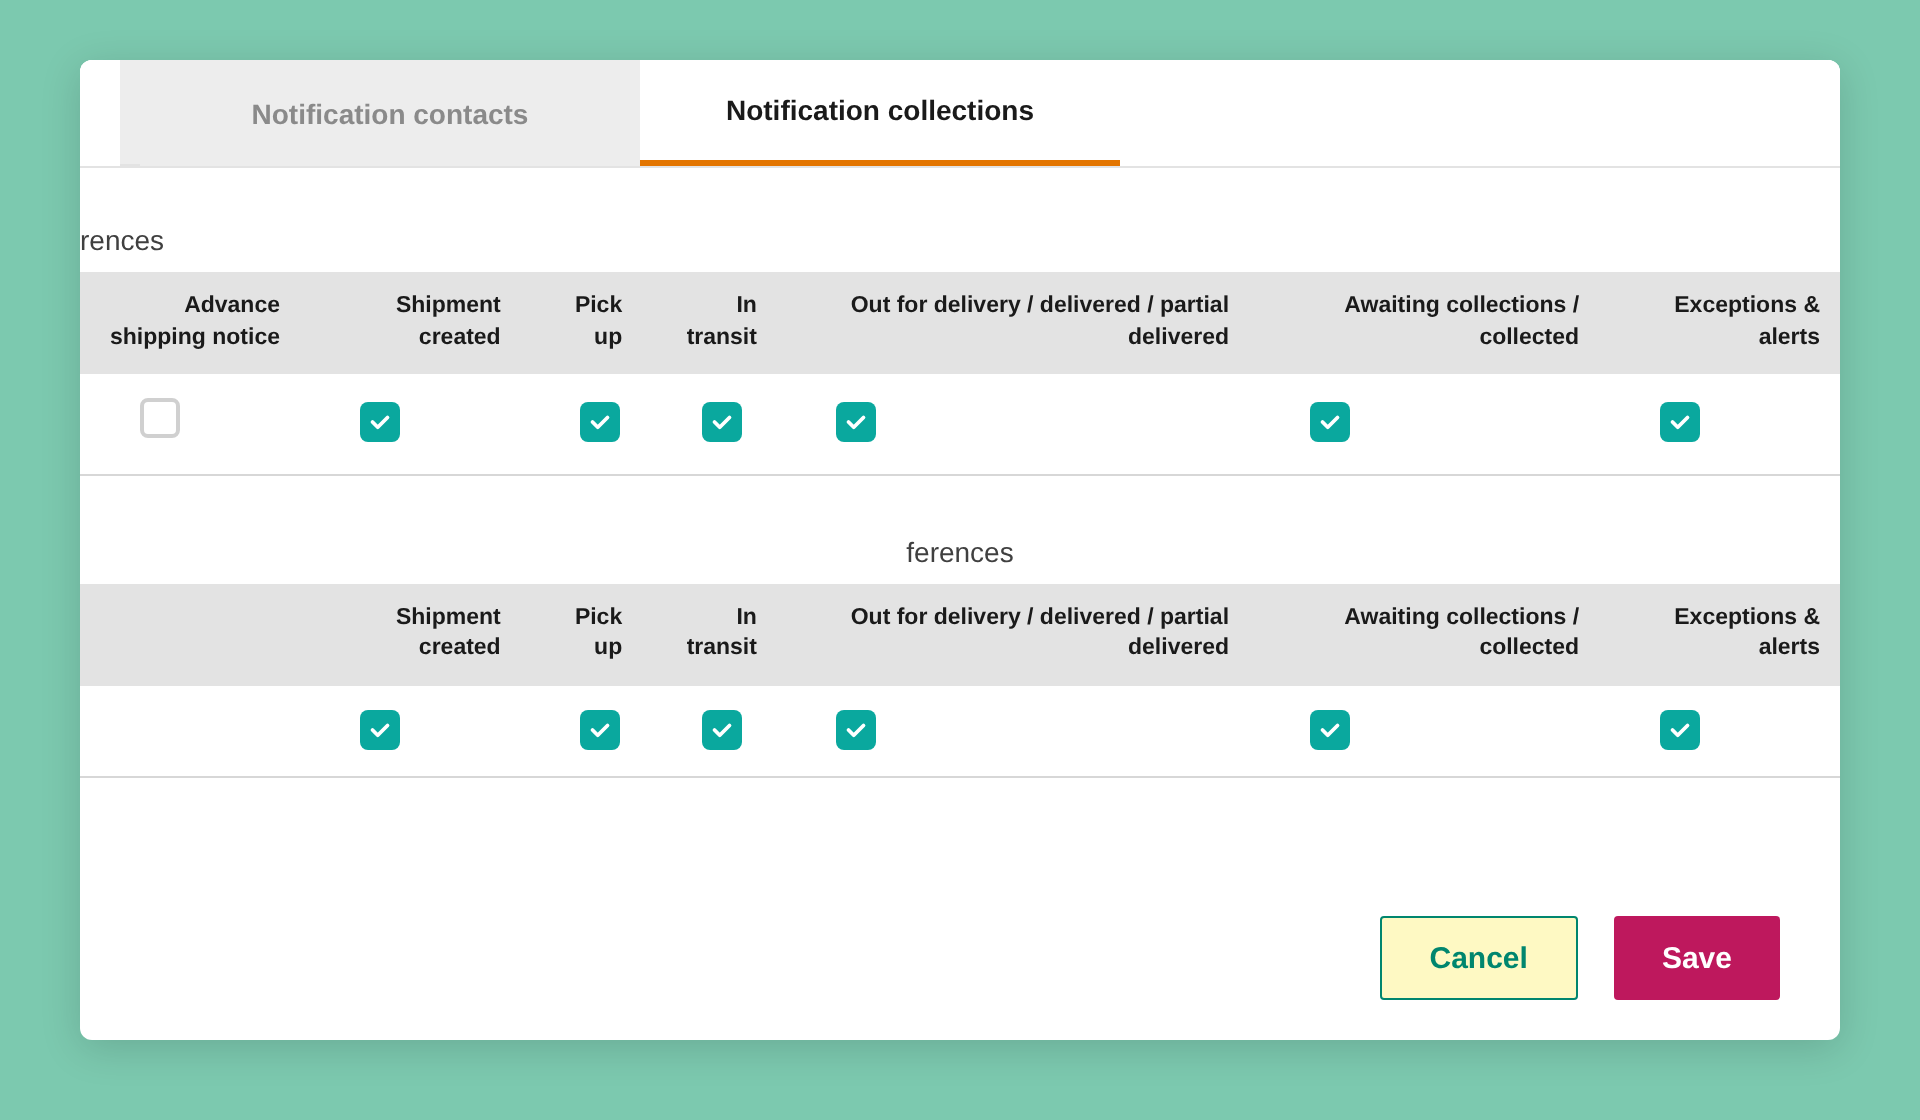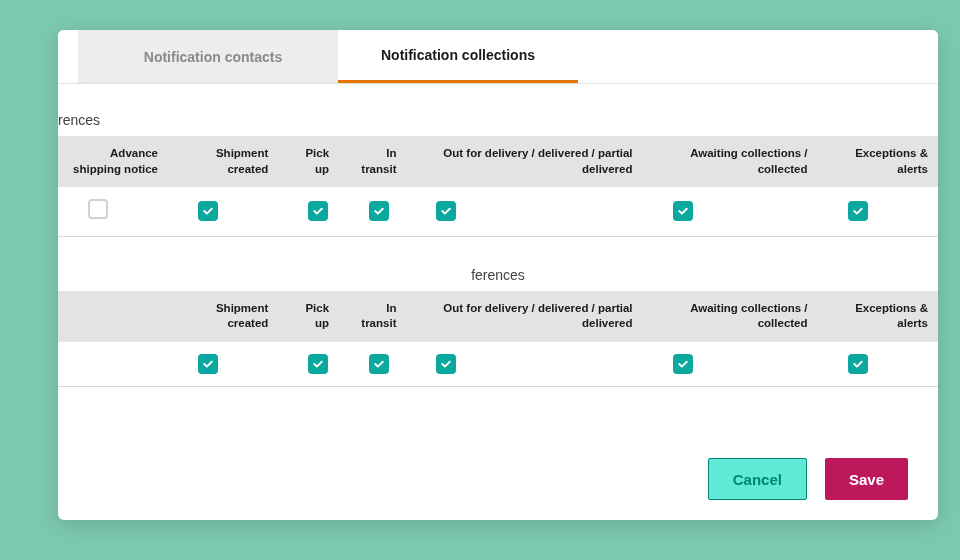--- a/index.html
+++ b/index.html
@@ -14,21 +14,20 @@
     .panel {
       position: absolute;
       left: 40px;
       top: 30px;
       width: 880px;
       height: 490px;
       background: #fff;
       border-radius: 6px;
       box-shadow: 0 4px 20px rgba(0,0,0,0.15);
       overflow: hidden;
-      margin-left: 18px;
     }
     .tabs {
       display: flex;
       height: 54px;
       border-bottom: 1px solid #e3e3e3;
       background: #fff;
     }
     .tab-spacer-left {
       width: 20px;
       background: #fff;
@@ -138,21 +137,21 @@
       padding: 0 24px;
       font-size: 15px;
       font-weight: 700;
       border-radius: 2px;
       cursor: pointer;
       display: inline-flex;
       align-items: center;
       justify-content: center;
     }
     .btn.secondary {
-      background: #5eead4;
+      background: #fef9c3;
       color: #00866e;
       border: 1.5px solid #00866e;
     }
     .btn.primary {
       background: #be185d;
       color: #fff;
       border: none;
     }
   </style>
 </head>

